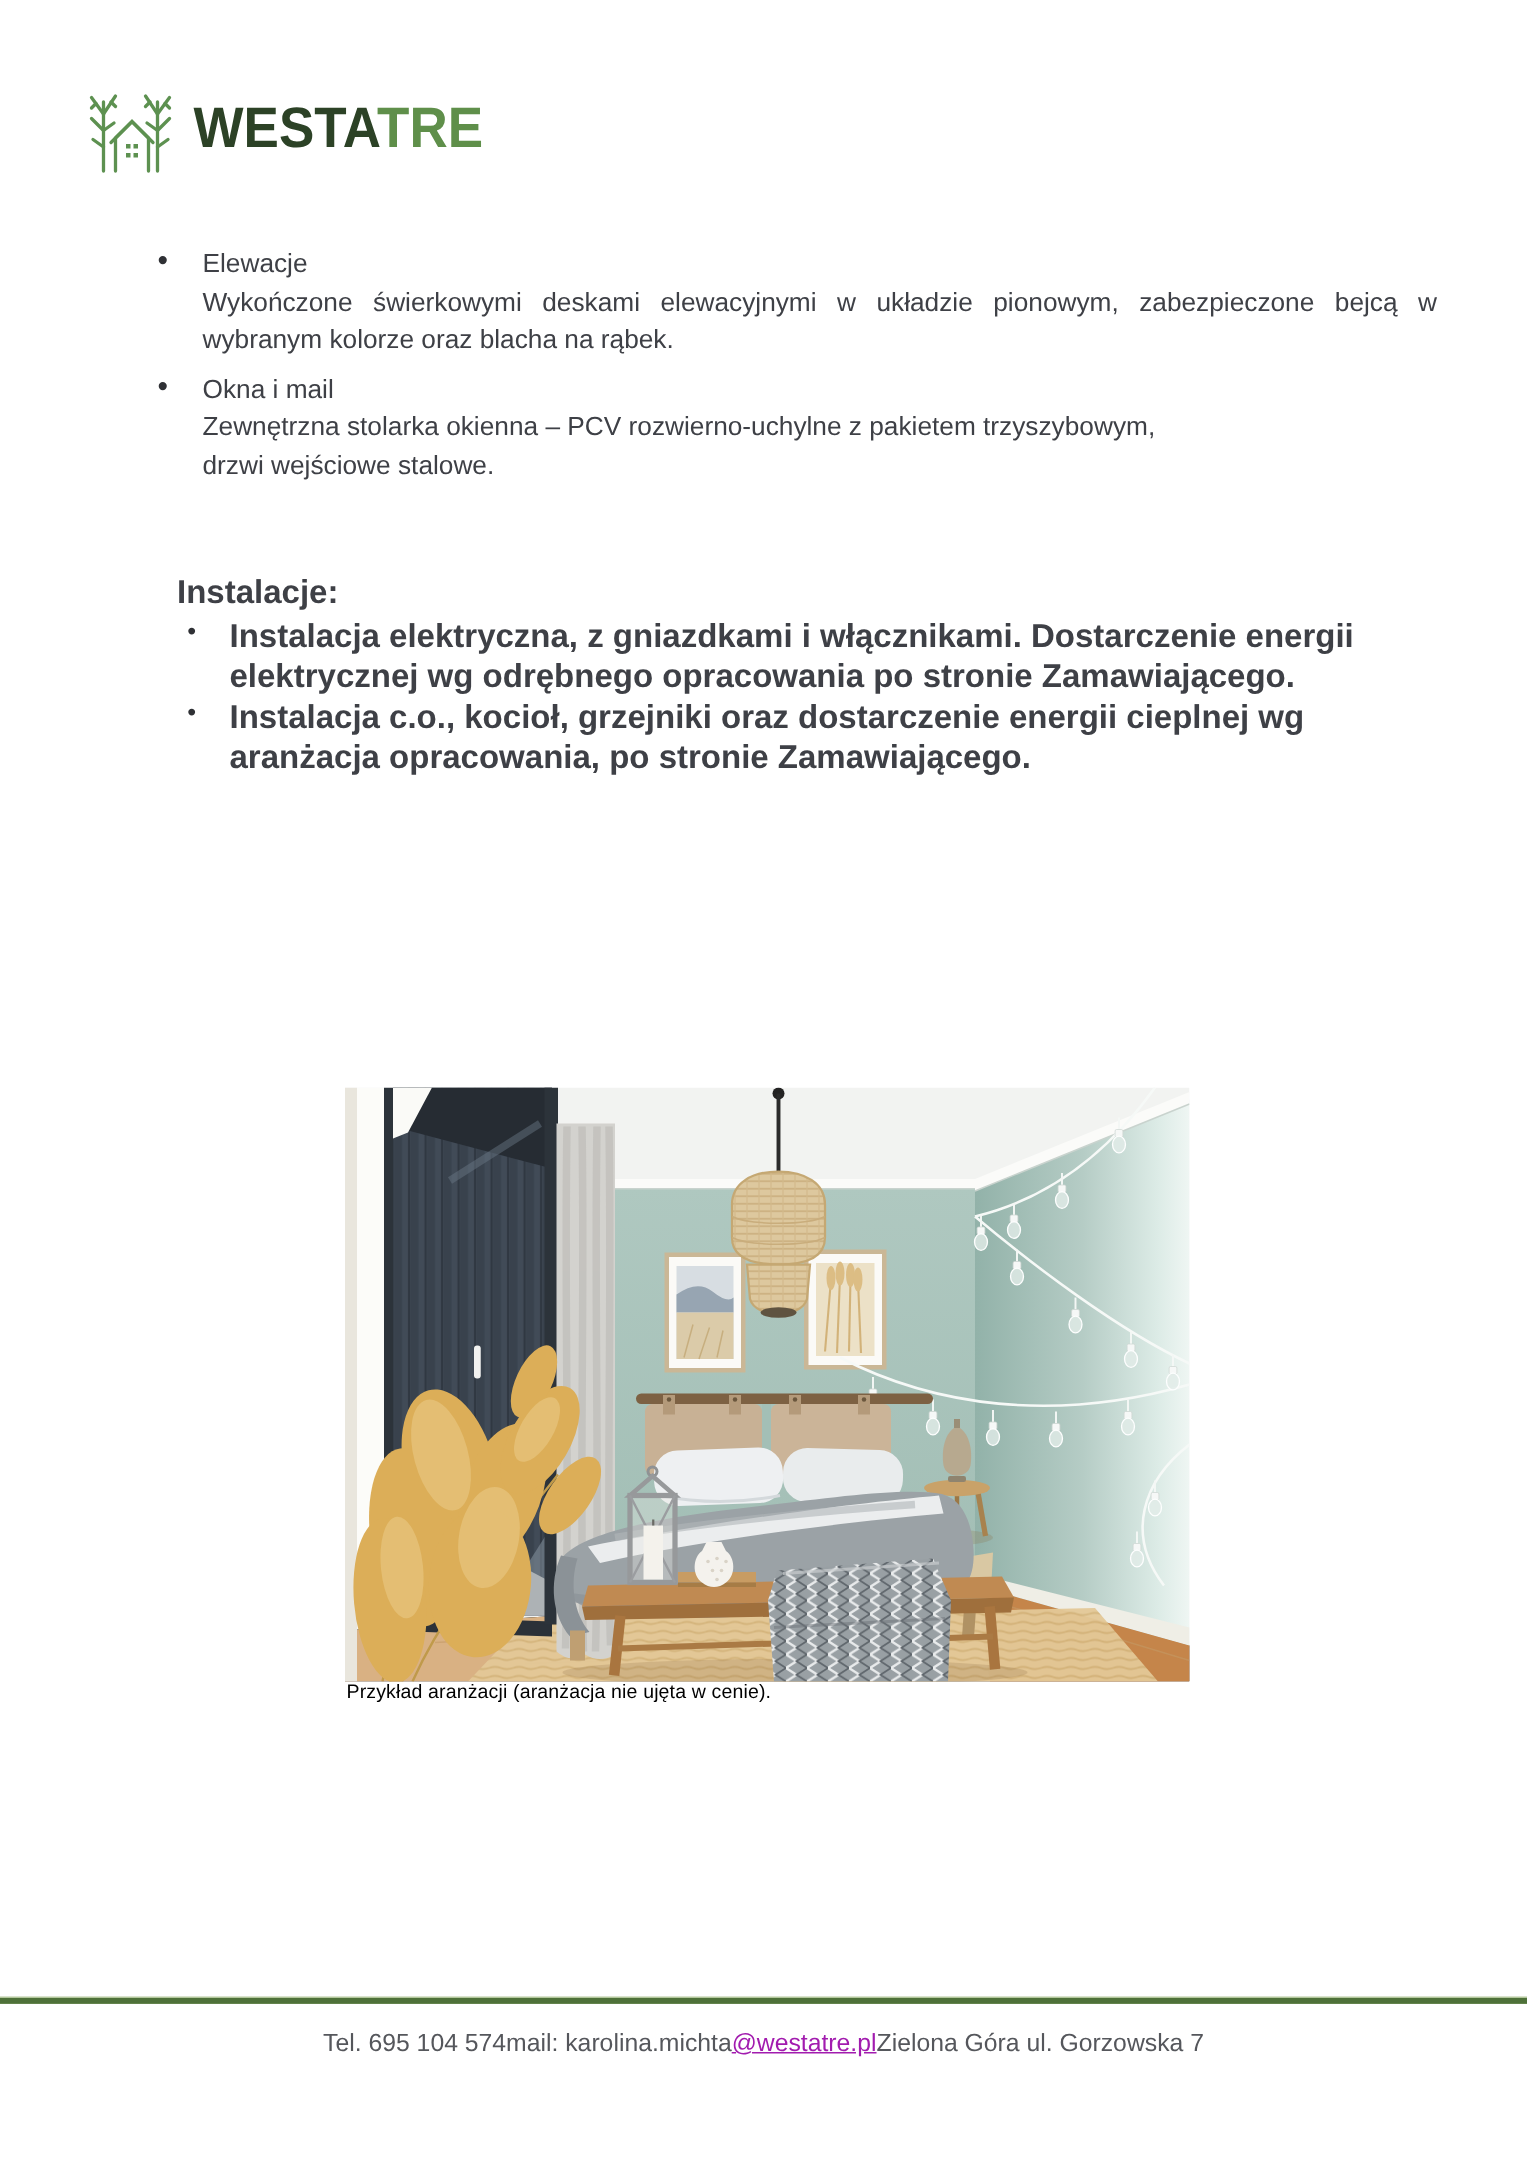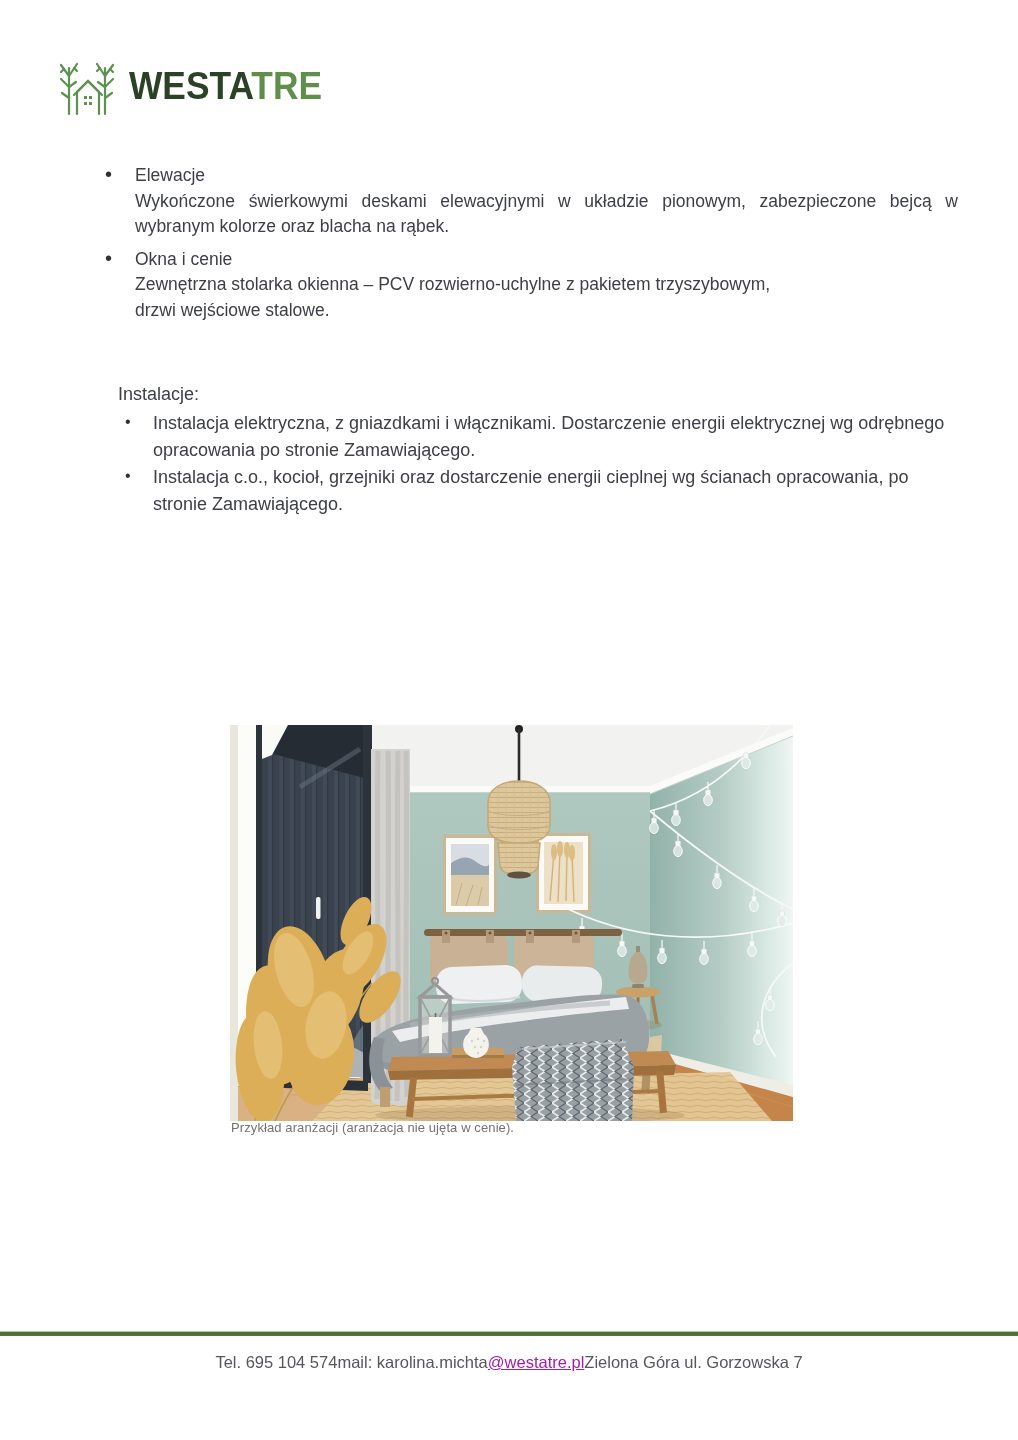--- a/index.html
+++ b/index.html
@@ -14,30 +14,30 @@
 
   
   .spec{position:absolute;left:98px;top:163px;width:860px;font-size:17.5px;line-height:25.5px;}
   ul.lvl1{list-style:none;margin:0;padding:0;}
   ul.lvl1>li{position:relative;padding-left:37px;margin-bottom:7px;}
   ul.lvl1>li::before{content:"•";position:absolute;left:7px;top:-1px;font-size:20px;color:#2f3135;}
   .just{text-align:justify;}
   p{margin:0;}
 
   
-  .install{position:absolute;left:118px;top:381px;width:840px;font-size:18px;line-height:27px;}
+  .install{position:absolute;left:118px;top:381px;width:840px;font-size:22px;line-height:27px;font-weight:bold;}
   .install-h{margin-bottom:2px;}
   ul.lvl2{list-style:none;margin:0;padding:0;}
   ul.lvl2>li{position:relative;padding-left:35px;}
   ul.lvl2>li::before{content:"•";position:absolute;left:7px;top:-2px;font-size:16px;color:#2f3135;}
 
   
   .photo{position:absolute;left:230px;top:725px;width:563px;height:396px;}
   .photo svg{display:block;width:563px;height:396px;}
-  .caption{position:absolute;left:231px;top:1120px;font-size:13px;color:#737373;letter-spacing:.1px;}
+  .caption{position:absolute;left:231px;top:1120px;font-size:13px;color:#000000;letter-spacing:.1px;}
 
   
   .rule{position:absolute;left:0;top:1331px;width:1018px;height:5px;
         background:linear-gradient(to bottom,#b3c79c 0%,#b3c79c 26%,#4e7139 26%,#4e7139 88%,#7d9a63 100%);}
   .footer{position:absolute;left:0;top:1353px;width:1018px;box-sizing:border-box;padding:0 62px;
           display:flex;justify-content:center;font-size:16.5px;color:#55575c;}
   .footer a{color:#a21caf;text-decoration:underline;cursor:pointer;}
 </style>
 </head>
 <body>
@@ -76,32 +76,32 @@
     <div class="wordmark"><span class="wm-a">WESTA</span><span class="wm-b">TRE</span></div>
   </header>
 
   <section class="spec">
     <ul class="lvl1">
       <li>
         <div>Elewacje</div>
         <p class="just">Wykończone świerkowymi deskami elewacyjnymi  w układzie pionowym, zabezpieczone bejcą w wybranym kolorze oraz blacha na rąbek.</p>
       </li>
       <li>
-        <div>Okna i cenie</div>
+        <div>Okna i mail</div>
         <div>Zewnętrzna stolarka okienna – PCV rozwierno-uchylne z pakietem trzyszybowym,</div>
         <div>drzwi wejściowe stalowe.</div>
       </li>
     </ul>
   </section>
 
   <section class="install">
     <div class="install-h">Instalacje:</div>
     <ul class="lvl2">
       <li>Instalacja elektryczna, z gniazdkami i włącznikami. Dostarczenie energii elektrycznej wg odrębnego opracowania po stronie Zamawiającego.</li>
-      <li>Instalacja c.o., kocioł, grzejniki oraz dostarczenie energii cieplnej wg ścianach opracowania, po stronie Zamawiającego.</li>
+      <li>Instalacja c.o., kocioł, grzejniki oraz dostarczenie energii cieplnej wg aranżacja opracowania, po stronie Zamawiającego.</li>
     </ul>
   </section>
 
   <figure class="photo" style="margin:0;">
     <svg viewBox="0 0 563 396" preserveAspectRatio="none">
       <defs>
         <pattern id="slat" width="11" height="12" patternUnits="userSpaceOnUse">
           <rect width="11" height="12" fill="#414b57"></rect>
           <rect x="0" width="5" height="12" fill="#39424d"></rect>
           <rect x="9" width="1.6" height="12" fill="#303842"></rect>

